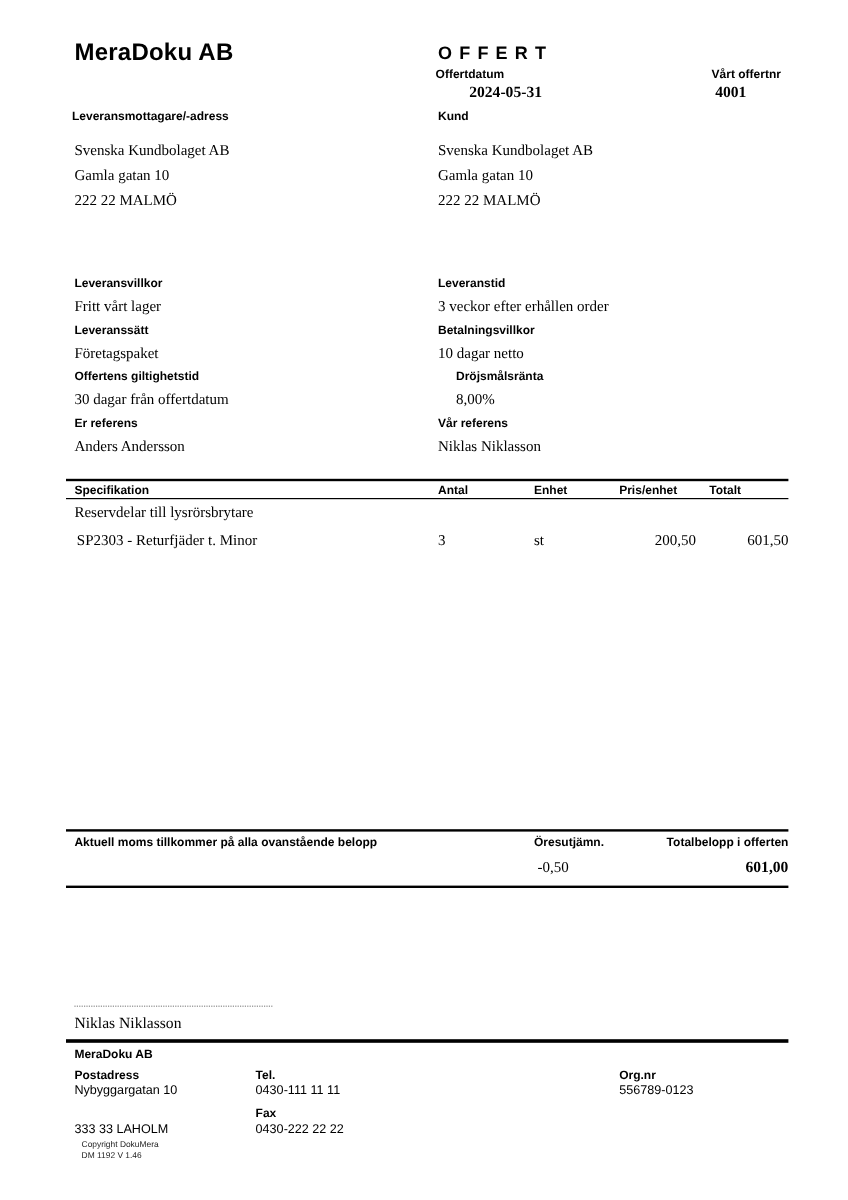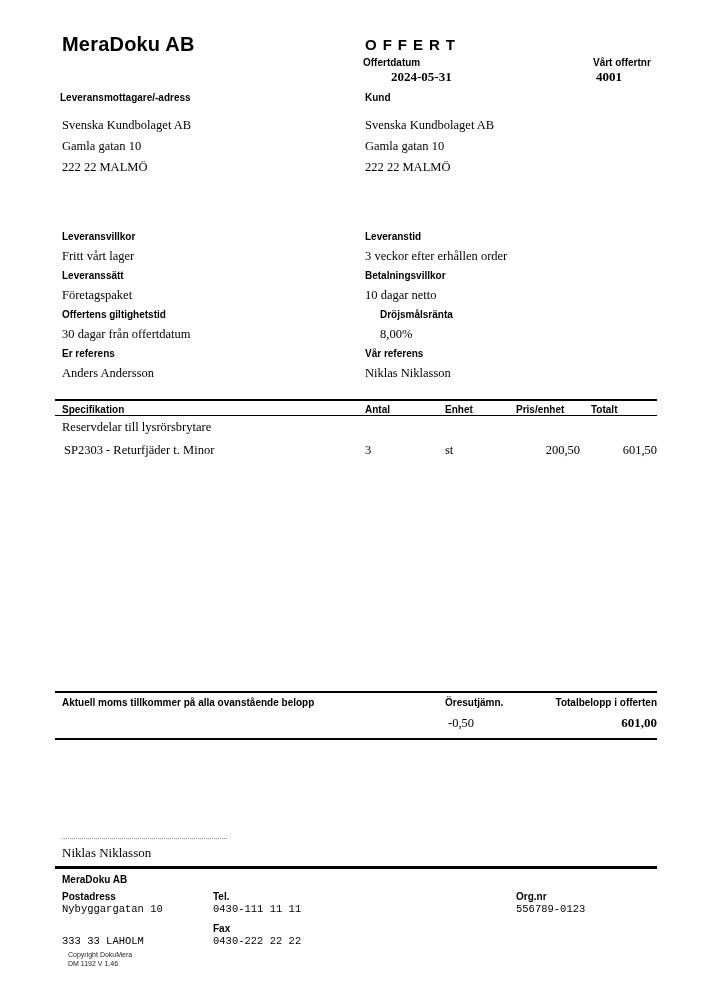--- a/index.html
+++ b/index.html
@@ -8,21 +8,21 @@
     width:707px;height:1000px;
     background:#ffffff;
     font-family:"Liberation Sans",sans-serif;
     color:#000;
     overflow:hidden;
   }
   .abs{position:absolute;}
   .lbl{font-family:"Liberation Sans",sans-serif;font-weight:bold;font-size:10px;line-height:11px;}
   .val{font-family:"Liberation Serif",serif;font-size:12.5px;line-height:15px;}
   .valb{font-family:"Liberation Serif",serif;font-weight:bold;font-size:13px;}
-  .sansval{font-family:Liberation Mono, monospace;font-size:10.5px;}
+  .sansval{font-family:Liberation Sans, sans-serif;font-size:10.5px;}
   .company-title{font-size:20px;font-weight:bold;letter-spacing:0.2px;}
   .offert-title{font-size:15px;font-weight:bold;letter-spacing:6px;}
   .rule{background:#000;}
   .rule-thick{height:2px;}
   .rule-thin{height:1px;}
   .addr-line{font-family:"Liberation Serif",serif;font-size:12.5px;line-height:21px;}
   .term-group .lbl{display:block;margin-bottom:4px;}
   .right{text-align:right;}
   .tiny{font-size:7px;line-height:9px;color:#222;}
   .dotted-line{border-top:1.5px dotted #8a8a8a;width:165px;height:0;}

